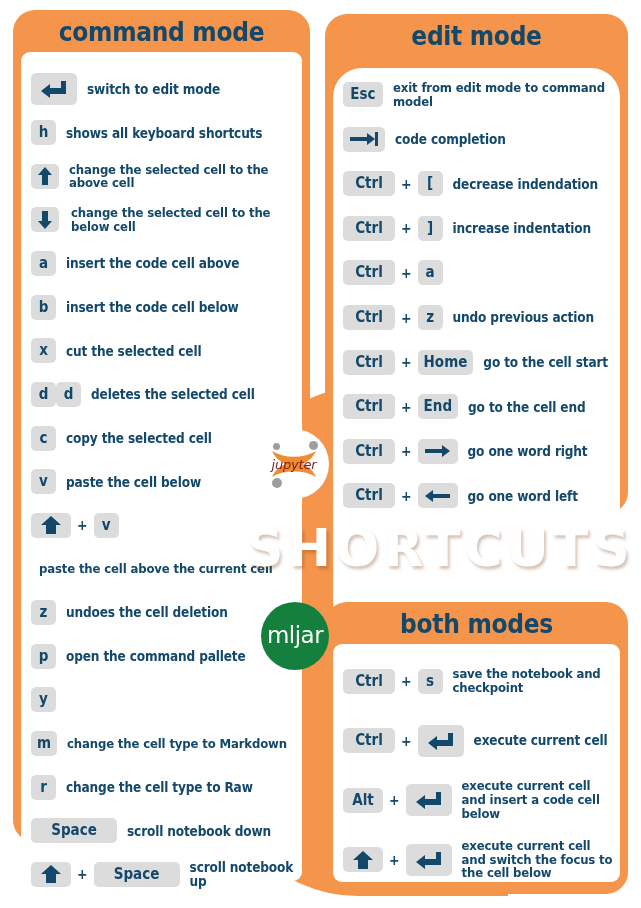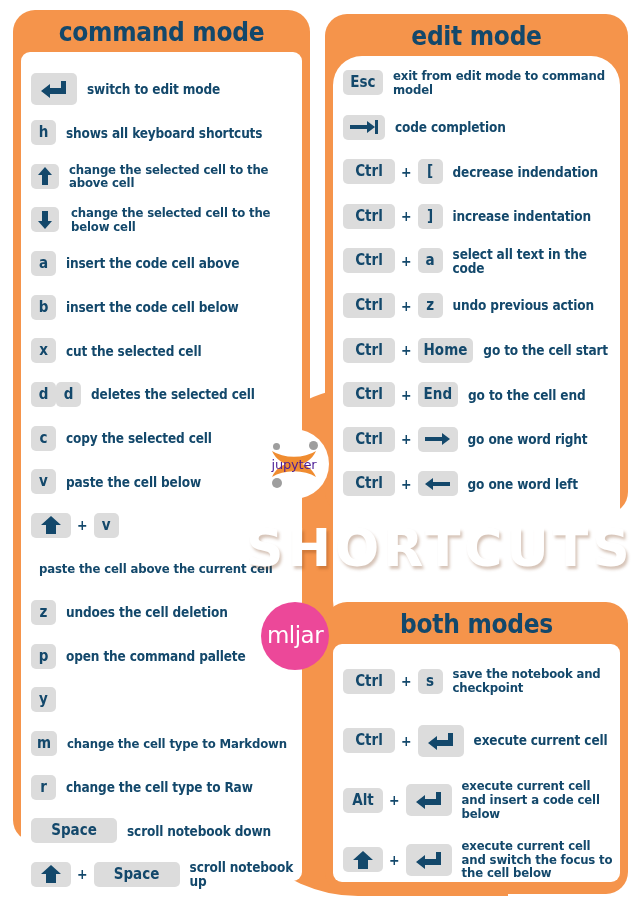--- a/index.html
+++ b/index.html
@@ -68,21 +68,21 @@
     height: 829px;
     padding-top: 15px;
     box-sizing: border-box;
   }
 
   #panel-edit {
     left: 325px; top: 14px;
     width: 303px; height: 500px;
   }
   #panel-edit .panel-body {
-    margin: 0 8px 9px 8px;
+    margin: 12px 8px 9px 8px;
     height: 574px;
     padding-top: 4px;
     box-sizing: border-box;
     border-radius: 29px;
   }
 
   #panel-both {
     left: 325px; top: 602px;
     width: 303px; height: 292px;
   }
@@ -167,31 +167,32 @@
     background: #ffffff;
     border-radius: 50%;
     z-index: 7;
   }
   .jupyter-logo .jtext {
     position: absolute;
     left: 0; right: 0;
     top: 28px;
     text-align: center;
     font-size: 13px;
-    color: #4c1d95;
+    color: #7f1d1d;
     font-family: "DejaVu Sans", sans-serif;
     letter-spacing: -0.2px;
+    font-style: italic;
   }
   .jdot { position: absolute; border-radius: 50%; background: #9E9E9E; }
 
   .mljar-logo {
     position: absolute;
     left: 261px; top: 602px;
     width: 68px; height: 68px;
-    background: #ec4899;
+    background: #15803d;
     border-radius: 50%;
     z-index: 7;
     display: flex;
     align-items: center;
     justify-content: center;
   }
   .mljar-logo span {
     color: #ffffff;
     font-size: 23px;
     font-family: "DejaVu Sans", sans-serif;
@@ -381,21 +382,20 @@
           <span class="key">]</span>
         </span>
         <span class="desc" style="margin-left: 10px;">increase indentation</span>
       </div>
       <div class="row" style="height: 44.6px;">
         <span class="keys">
           <span class="key wider">Ctrl</span>
           <span class="plus">+</span>
           <span class="key">a</span>
         </span>
-        <span class="desc" style="margin-left: 10px;">select all text in the code</span>
       </div>
       <div class="row" style="height: 44.6px;">
         <span class="keys">
           <span class="key wider">Ctrl</span>
           <span class="plus">+</span>
           <span class="key">z</span>
         </span>
         <span class="desc" style="margin-left: 10px;">undo previous action</span>
       </div>
       <div class="row" style="height: 44.6px;">

